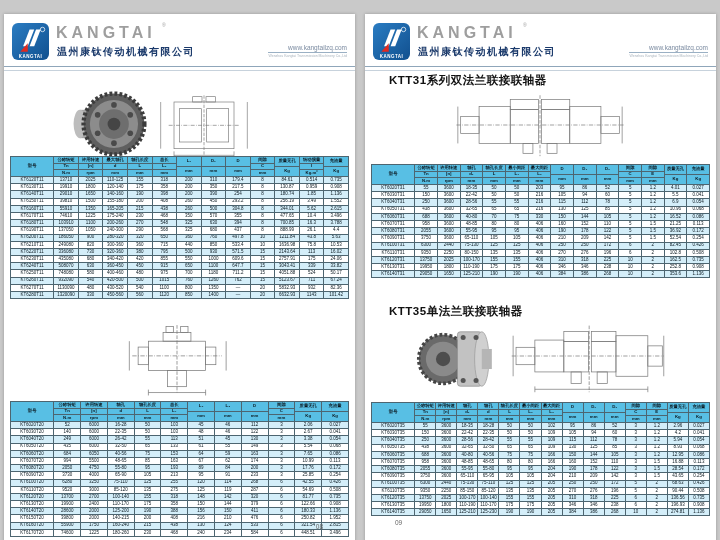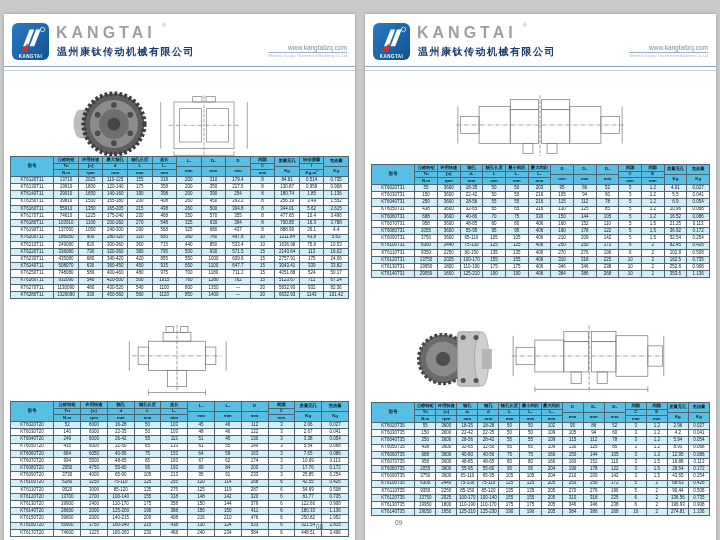--- a/index.html
+++ b/index.html
@@ -845,20 +845,21 @@
     <div class="brand-en">KANGTAI</div>
     <div class="brand-reg">®</div>
     <div class="brand-cn">温州康钛传动机械有限公司</div>
     <div class="site">
       <div class="url">www.kangtailzq.com</div>
       <div class="sub">Wenzhou Kangtai Transmission Machinery Co.,Ltd</div>
     </div>
     <div class="rule"></div>
   </div>
 
+  <div class="ttl" style="top:59px">KTT31系列双法兰联接联轴器</div>
 
   <div class="fig" style="left:90px;top:78px">
     <svg width="170" height="66" viewBox="0 0 240 92" fill="none" stroke="#7a7a7a" stroke-width="1">
       <rect x="8" y="34" width="26" height="24"></rect>
       <rect x="34" y="20" width="44" height="52"></rect>
       <rect x="78" y="10" width="40" height="14"></rect>
       <rect x="122" y="10" width="40" height="14"></rect>
       <rect x="78" y="24" width="40" height="48"></rect>
       <rect x="122" y="24" width="40" height="48"></rect>
       <rect x="162" y="20" width="44" height="52"></rect>
@@ -1175,20 +1176,21 @@
             <td>268</td>
             <td>10</td>
             <td>2</td>
             <td>353.6</td>
             <td>1.136</td>
           </tr>
         </tbody>
       </table>
   </div>
 
+  <div class="ttl" style="top:290px">KTT35单法兰联接联轴器</div>
 
   <div class="fig" style="left:48px;top:306px">
     <svg width="86" height="78" viewBox="0 0 120 108">
       <ellipse cx="22" cy="54" rx="12" ry="26" fill="#9b9b9b"></ellipse>
       <rect x="22" y="28" width="16" height="52" fill="#ababab"></rect>
       <circle cx="42" cy="54" r="34" fill="#6a6a6a"></circle>
       <circle cx="42" cy="54" r="34" fill="none" stroke="#454545" stroke-width="5" stroke-dasharray="4 3"></circle>
       <circle cx="42" cy="54" r="24" fill="#8a8a8a"></circle>
       <circle cx="42" cy="54" r="10" fill="#4d4d4d"></circle>
       <rect x="62" y="16" width="34" height="76" rx="4" fill="#c2c2c2"></rect>

